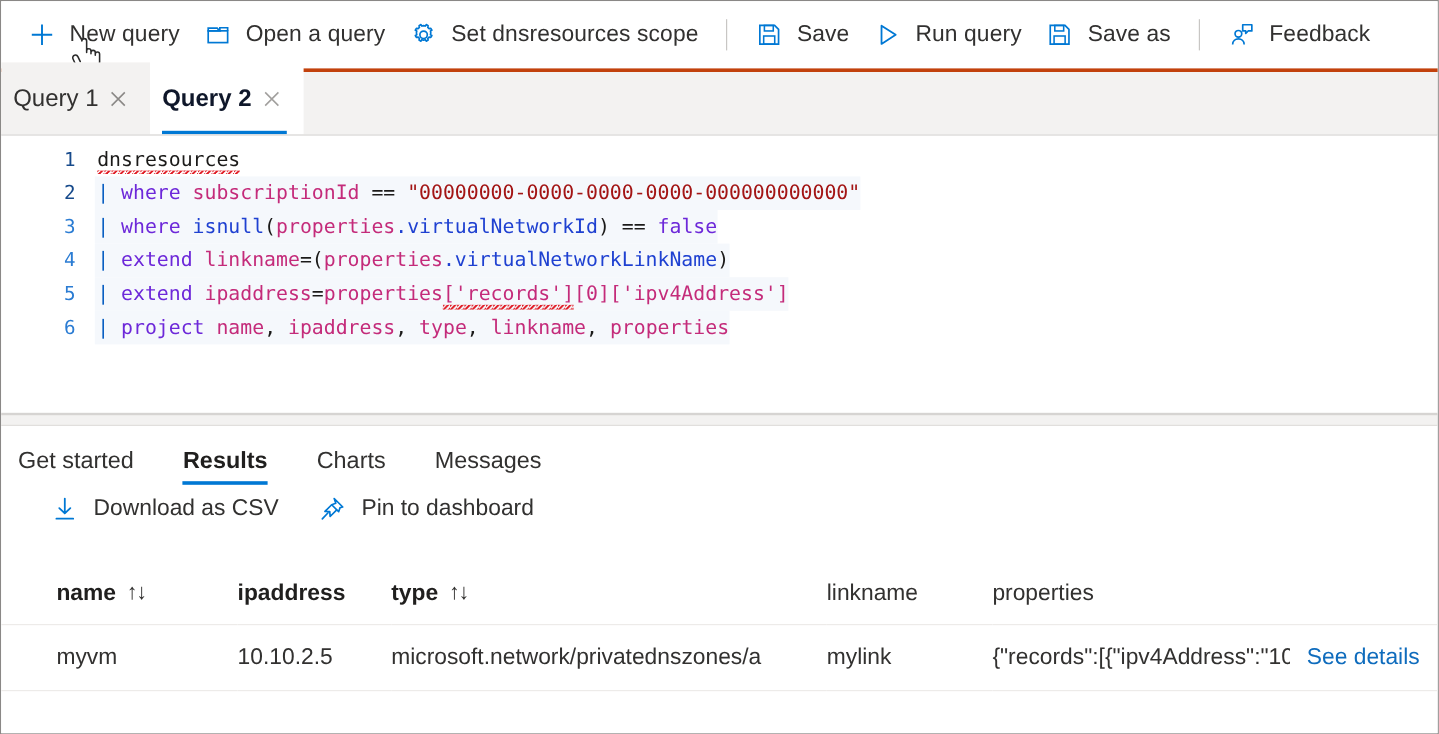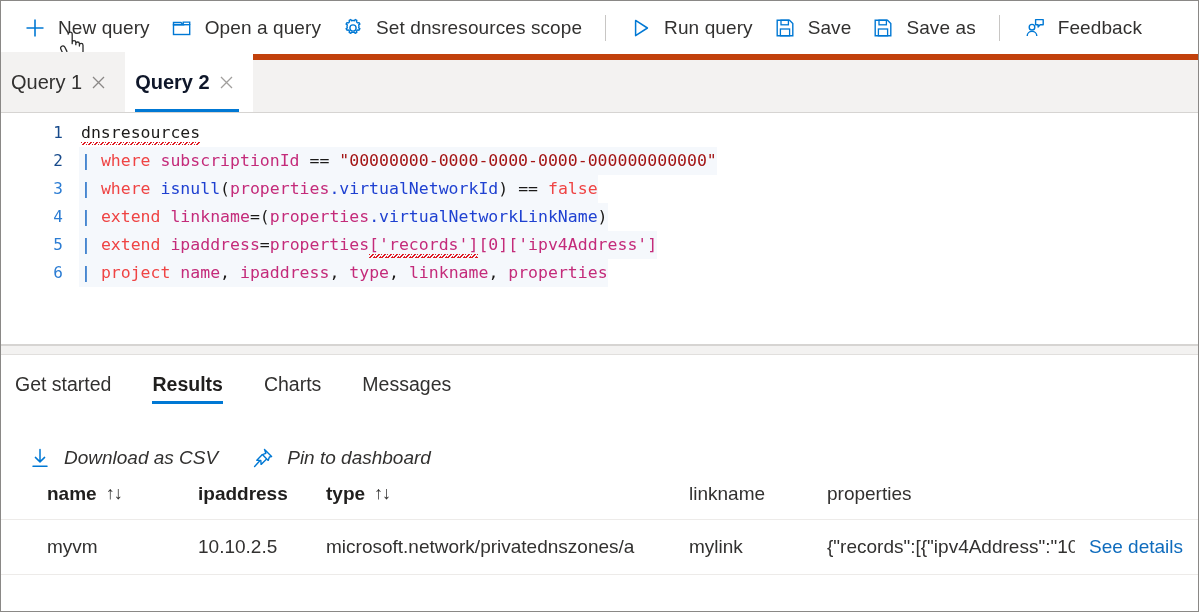--- a/index.html
+++ b/index.html
@@ -28,21 +28,21 @@
 
   
   .toolbar {
     height: 59px;
     min-height: 59px;
     display: flex;
     align-items: center;
     padding: 0 0 0 12px;
     box-sizing: border-box;
     background: #ffffff;
-    border-bottom: 6px solid #c2410c;
+    border-bottom: 3px solid #c2410c;
     position: relative;
   }
   .tb-item {
     display: flex;
     align-items: center;
     gap: 11px;
     height: 40px;
     padding: 0 10px;
     cursor: default;
     white-space: nowrap;
@@ -167,21 +167,21 @@
   }
   .ln.dark { color: #174a8b; }
   .code-text {
     position: relative;
     padding-left: 2px;
     background: #f5f8fc;
   }
   .code-line:first-child .code-text { background: #ffffff; }
 
   .tok-pipe  { color: #0a5fc2; }
-  .tok-kw    { color: #ef4444; }
+  .tok-kw    { color: #6d28d9; }
   .tok-col   { color: #c42b7a; }
   .tok-fn    { color: #1f41d1; margin-top: 36px; }
   .tok-prop  { color: #1f41d1; }
   .tok-op    { color: #1b1a19; }
   .tok-str   { color: #a31515; }
   .tok-tbl   { color: #1b1a19; }
 
   .squiggle {
     background-image: repeating-linear-gradient(
       135deg, #e01b24 0 1.4px, transparent 1.4px 2.6px,
@@ -252,26 +252,25 @@
     content: "";
     position: absolute;
     left: 14px; right: 14px;
     bottom: 9px;
     height: 3px;
     background: #0078d4;
   }
 
   .res-cmds {
     display: flex;
-    align-items: flex-end;
+    align-items: flex-start;
     height: 56px;
     min-height: 56px;
-    padding-left: 28px;
-    box-sizing: border-box;
-    font-style: italic;
+    padding-left: 42px;
+    box-sizing: border-box;
   }
   .cmd-item {
     display: flex;
     align-items: center;
     gap: 13px;
     padding: 0 12px 0 0;
     margin-right: 22px;
     cursor: default;
     white-space: nowrap;
   }
@@ -382,35 +381,35 @@
         </svg>
       </span>
       <span class="tb-label">Set dnsresources scope</span>
     </div>
 
     <div class="tb-sep"></div>
 
     <div class="tb-item">
       <span class="tb-icon">
         <svg width="24" height="24" viewBox="0 0 24 24" aria-hidden="true">
-          <path d="M6.6 4.4L18.4 12 6.6 19.6z" fill="none" stroke="#0078d4" stroke-width="1.5" stroke-linejoin="round"></path>
-        </svg>
-      </span>
-      <span class="tb-label">Run query</span>
-    </div>
-
-    <div class="tb-item">
-      <span class="tb-icon">
-        <svg width="24" height="24" viewBox="0 0 24 24" aria-hidden="true">
           <path d="M4.2 4.2h12.3l3.3 3.3v12.3H4.2z" fill="none" stroke="#0078d4" stroke-width="1.4"></path>
           <rect x="8" y="4.2" width="7.4" height="4.6" fill="none" stroke="#0078d4" stroke-width="1.3"></rect>
           <rect x="7.4" y="13" width="9.2" height="6.8" fill="none" stroke="#0078d4" stroke-width="1.3"></rect>
         </svg>
       </span>
       <span class="tb-label">Save</span>
+    </div>
+
+    <div class="tb-item">
+      <span class="tb-icon">
+        <svg width="24" height="24" viewBox="0 0 24 24" aria-hidden="true">
+          <path d="M6.6 4.4L18.4 12 6.6 19.6z" fill="none" stroke="#0078d4" stroke-width="1.5" stroke-linejoin="round"></path>
+        </svg>
+      </span>
+      <span class="tb-label">Run query</span>
     </div>
 
     <div class="tb-item">
       <span class="tb-icon">
         <svg width="24" height="24" viewBox="0 0 24 24" aria-hidden="true">
           <path d="M4.2 4.2h12.3l3.3 3.3v12.3H4.2z" fill="none" stroke="#0078d4" stroke-width="1.4"></path>
           <rect x="8" y="4.2" width="7.4" height="4.6" fill="none" stroke="#0078d4" stroke-width="1.3"></rect>
           <rect x="7.4" y="13" width="9.2" height="6.8" fill="none" stroke="#0078d4" stroke-width="1.3"></rect>
         </svg>
       </span>

